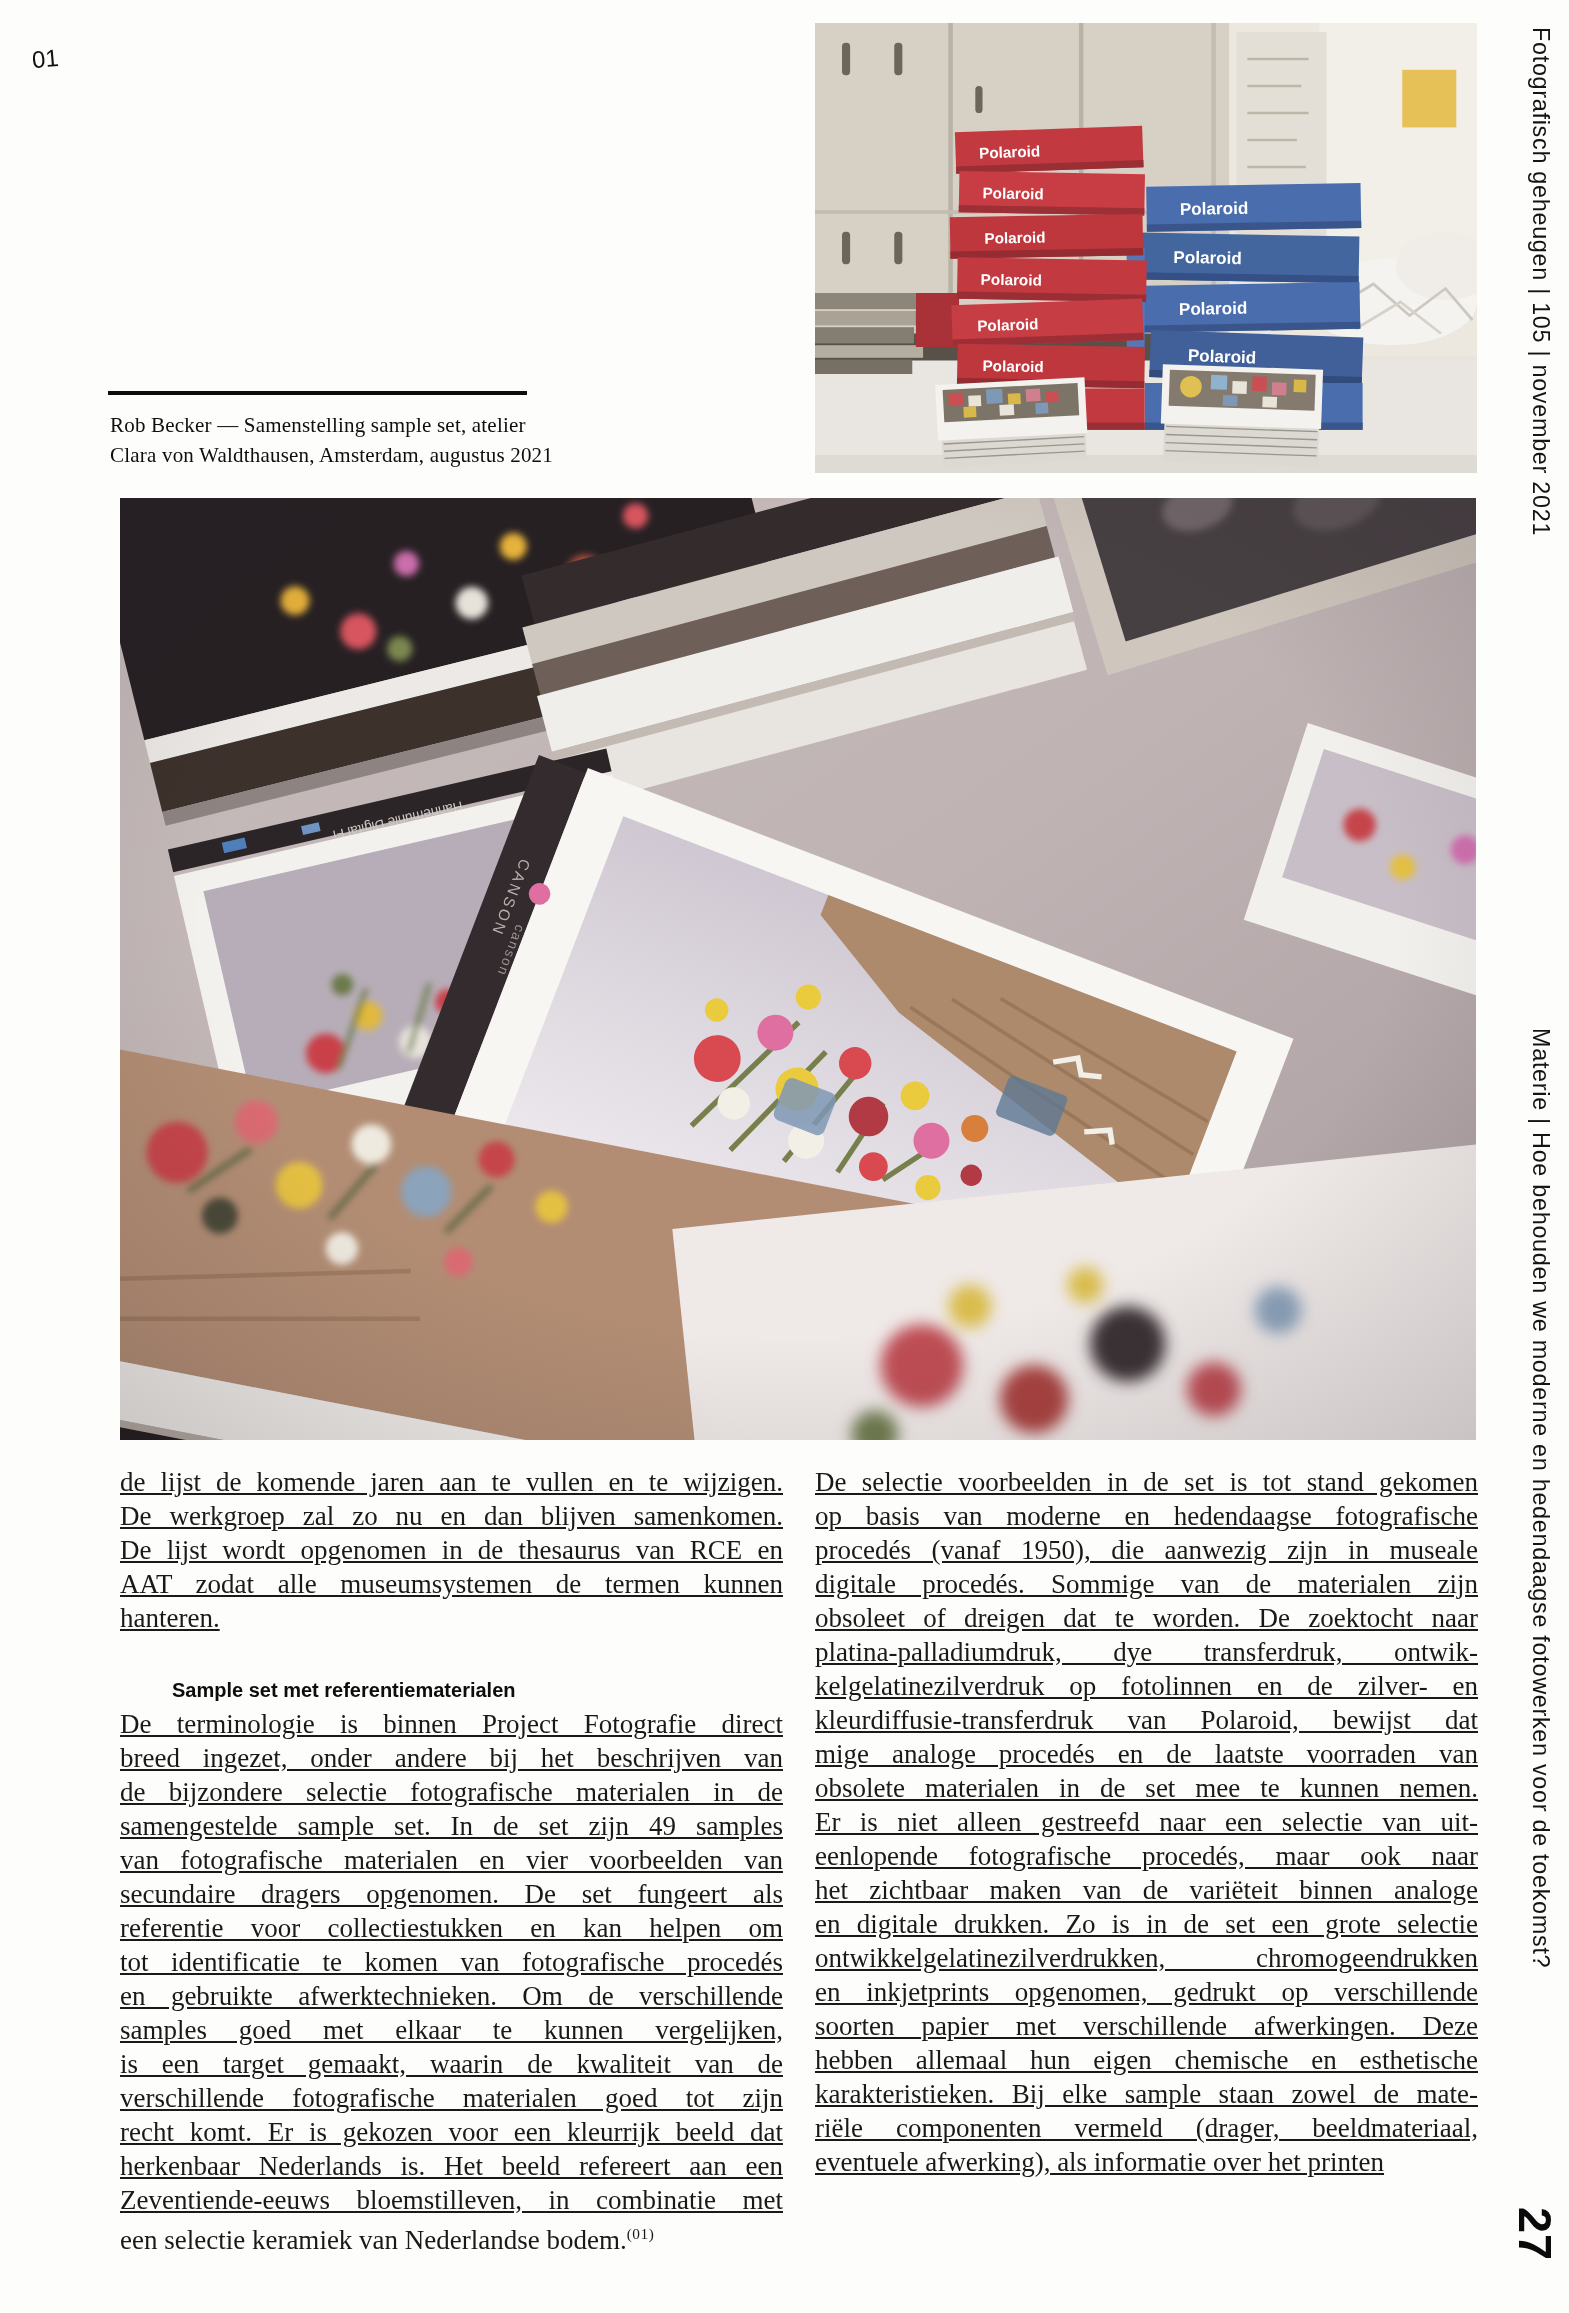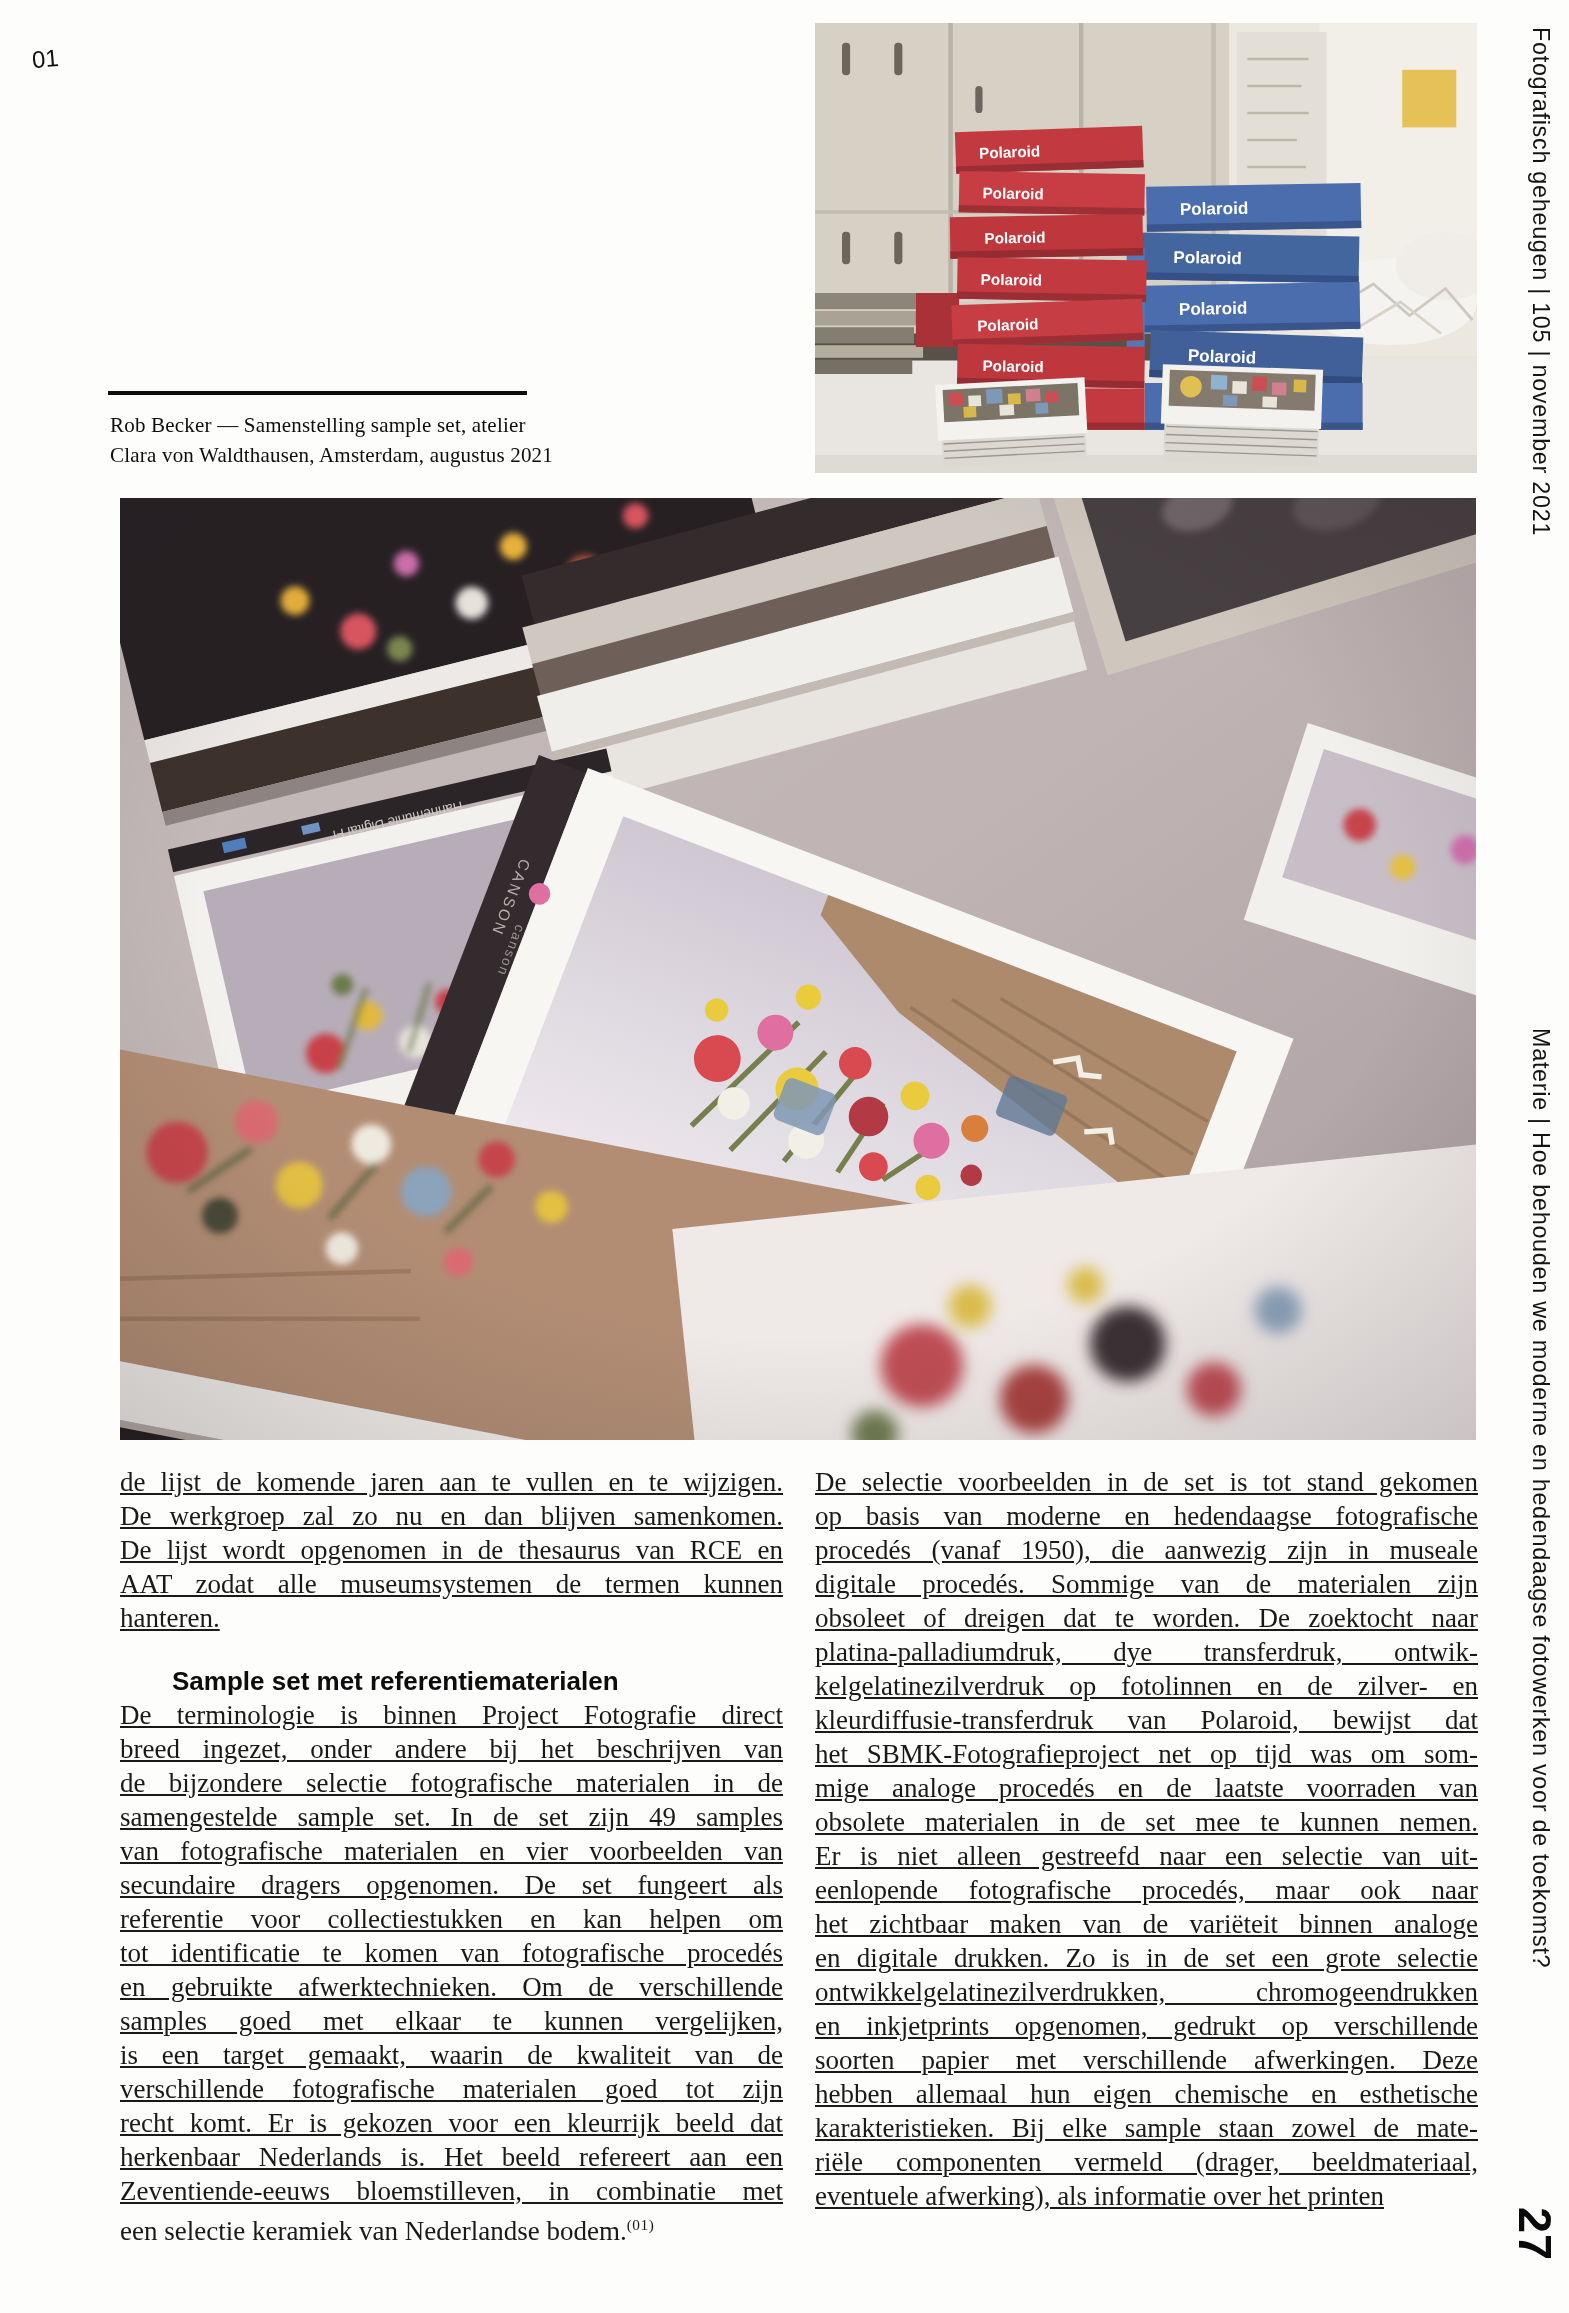--- a/index.html
+++ b/index.html
@@ -22,22 +22,22 @@
     color:#0e0e0e; letter-spacing:0.2px;
   }
   .main-photo { position:absolute; left:120px; top:498px; width:1356px; height:942px; }
   .col { position:absolute; top:1465px; width:663px; font-size:27px; line-height:34px; color:#191919; }
   .col-left  { left:120px; }
   .col-right { left:815px; }
   .line { text-align:justify; text-align-last:justify; min-height:34px;text-decoration:underline; }
   .para .line:last-child { text-align-last:left; }
   .keep-justify .line:last-child { text-align-last:justify; }
   .heading {
-    font-family:"Liberation Sans", sans-serif; font-weight:bold; font-size:26px;
-    padding-left:52px; margin-top:29px; color:#0d0d0d;
+    font-family:"Liberation Sans", sans-serif; font-weight:bold; font-size:20px;
+    padding-left:52px; margin-top:38px; color:#0d0d0d;
   }
   .lastline { text-align:left; }
   .lastline sup { font-size:15.3px; vertical-align:super; letter-spacing:0.5px; }
   .vtext {
     position:absolute; font-family:"Liberation Sans", sans-serif;
     transform-origin:0 0; transform:rotate(90deg); white-space:nowrap;
     color:#141414; font-size:23.4px; letter-spacing:0.7px;
   }
   .vtext-top { left:1554px; top:27px; }
   .vtext-bottom { left:1554px; top:1028px; }
@@ -444,21 +444,20 @@
   <div class="col col-right">
     <div class="para">
         <div class="line">De selectie voorbeelden in de set is tot stand gekomen</div>
         <div class="line">op basis van moderne en hedendaagse fotografische</div>
         <div class="line">procedés (vanaf 1950), die aanwezig zijn in museale</div>
         <div class="line">digitale procedés. Sommige van de materialen zijn</div>
         <div class="line">obsoleet of dreigen dat te worden. De zoektocht naar</div>
         <div class="line">platina-palladiumdruk, dye transferdruk, ontwik-</div>
         <div class="line">kelgelatinezilverdruk op fotolinnen en de zilver- en</div>
         <div class="line">kleurdiffusie-transferdruk van Polaroid, bewijst dat</div>
-        <div class="line">het SBMK-Fotografieproject net op tijd was om som-</div>
         <div class="line">mige analoge procedés en de laatste voorraden van</div>
         <div class="line">obsolete materialen in de set mee te kunnen nemen.</div>
         <div class="line">Er is niet alleen gestreefd naar een selectie van uit-</div>
         <div class="line">eenlopende fotografische procedés, maar ook naar</div>
         <div class="line">het zichtbaar maken van de variëteit binnen analoge</div>
         <div class="line">en digitale drukken. Zo is in de set een grote selectie</div>
         <div class="line">ontwikkelgelatinezilverdrukken, chromogeendrukken</div>
         <div class="line">en inkjetprints opgenomen, gedrukt op verschillende</div>
         <div class="line">soorten papier met verschillende afwerkingen. Deze</div>
         <div class="line">hebben allemaal hun eigen chemische en esthetische</div>

